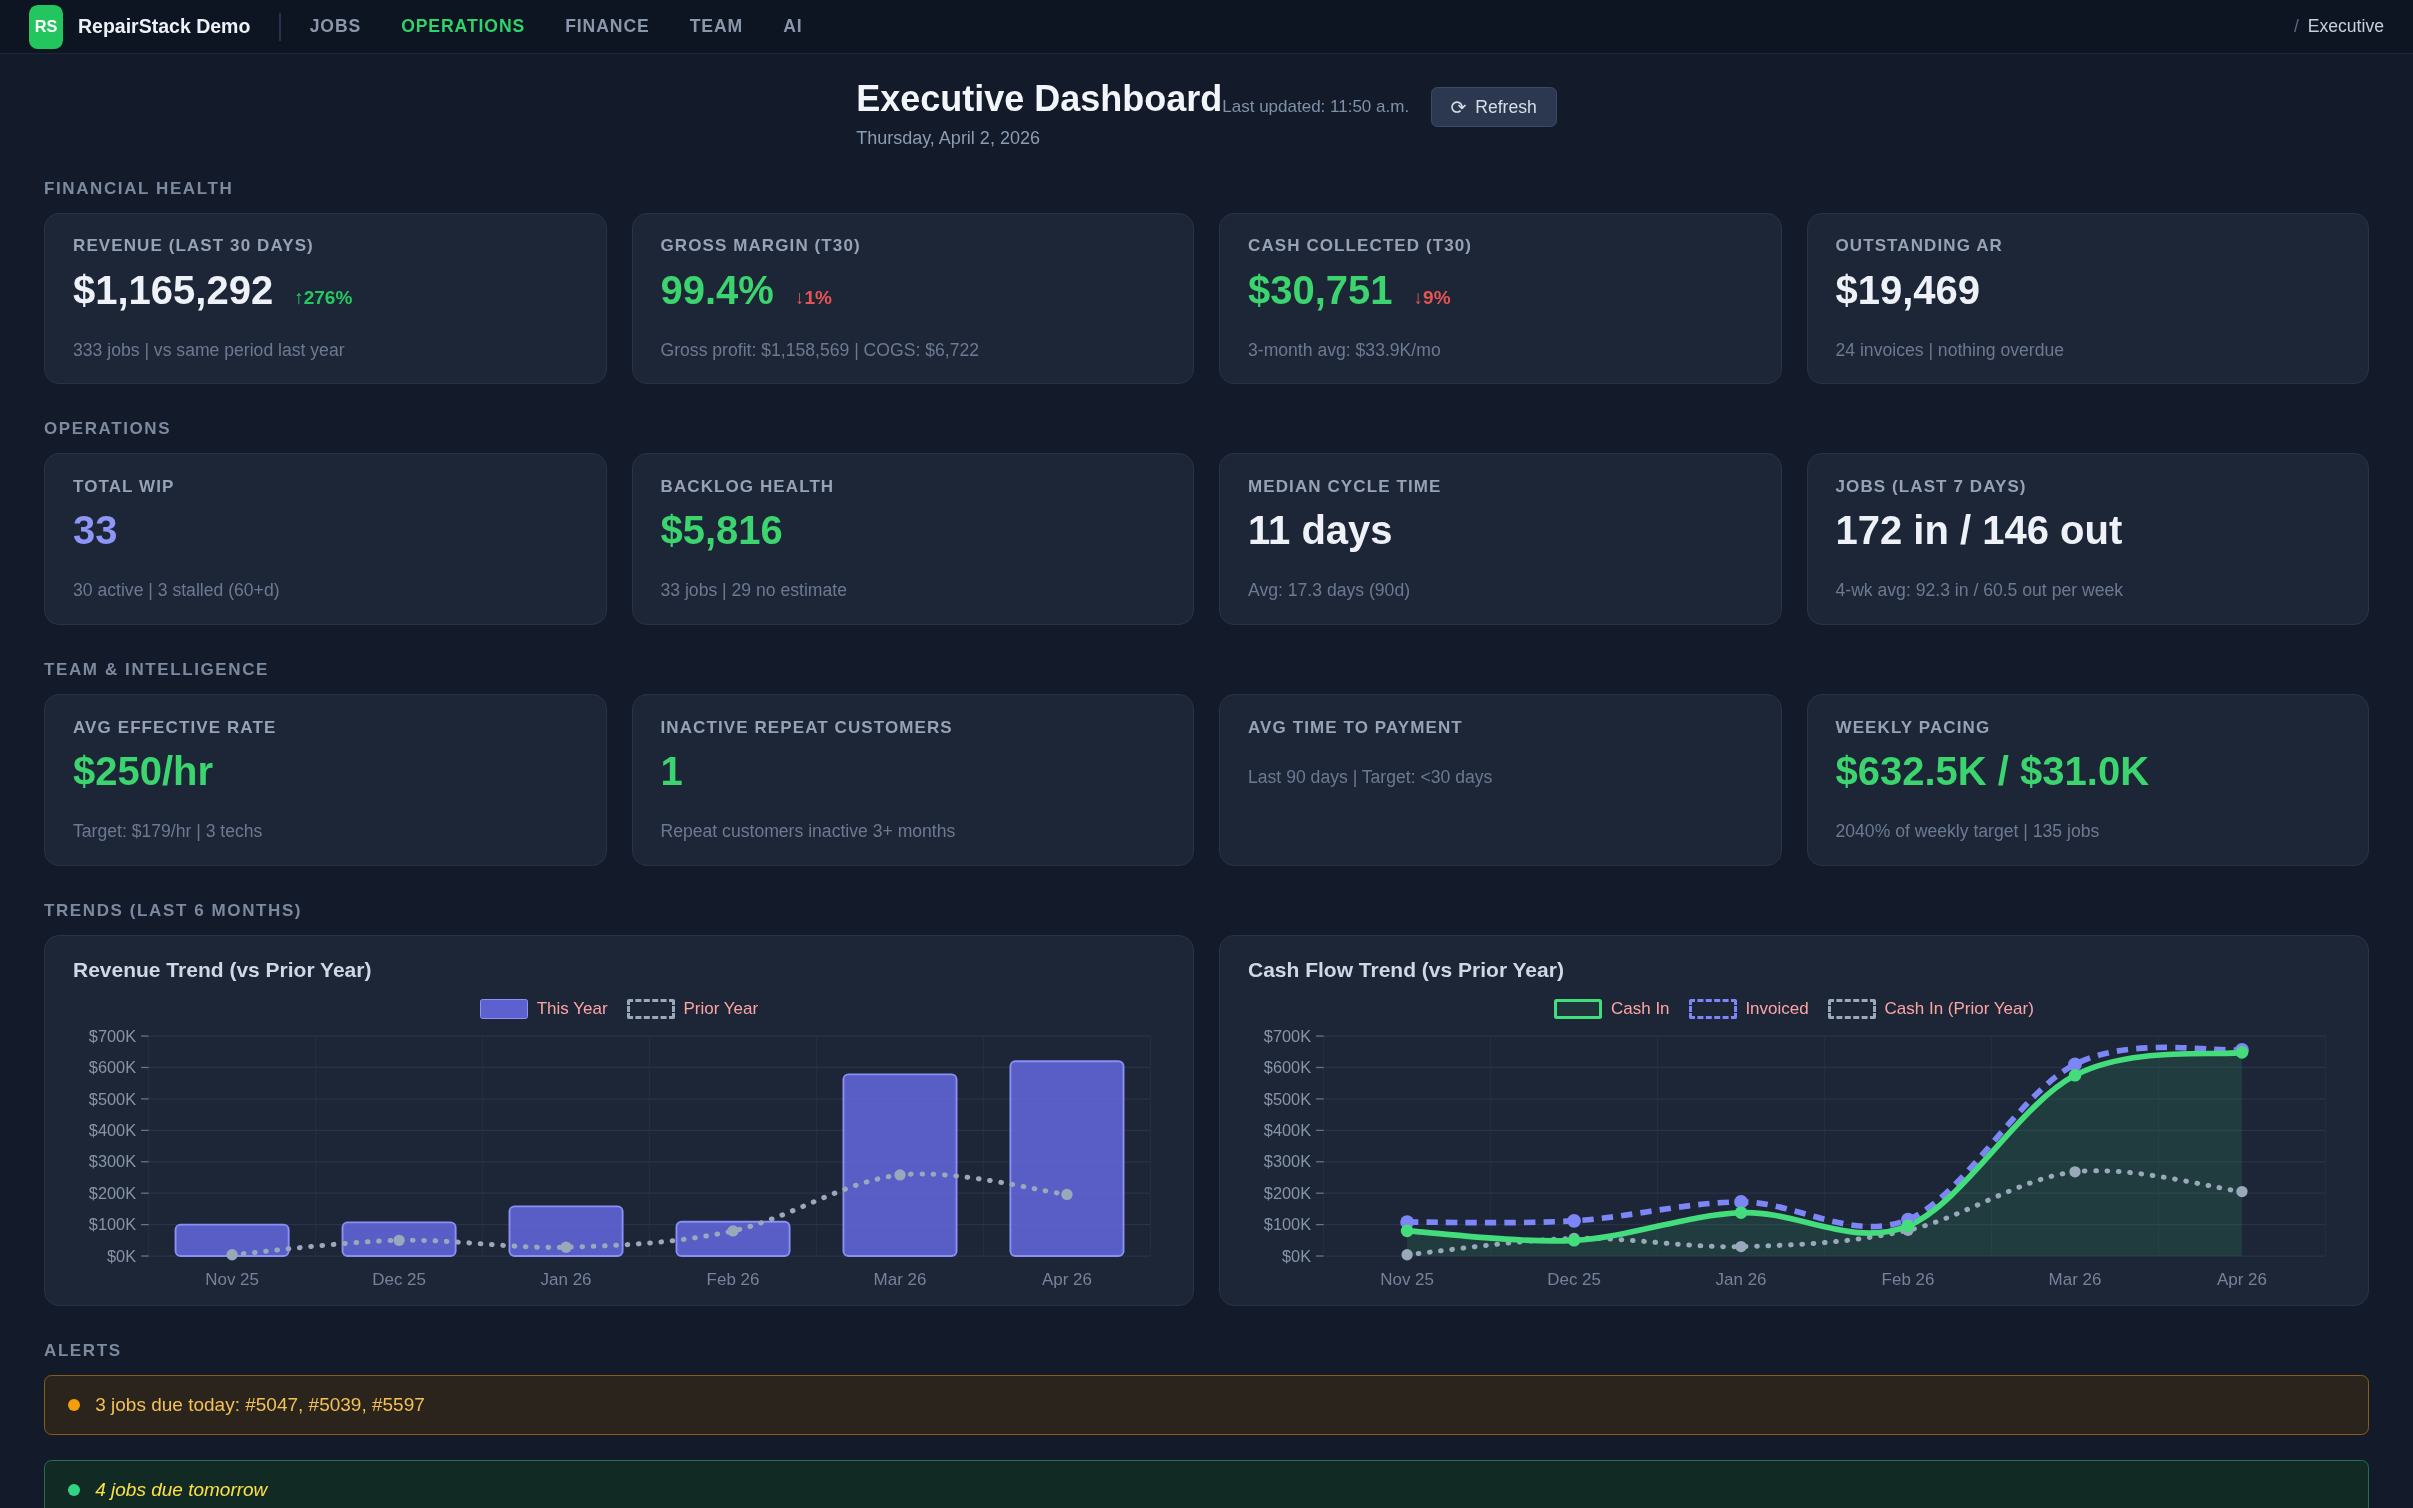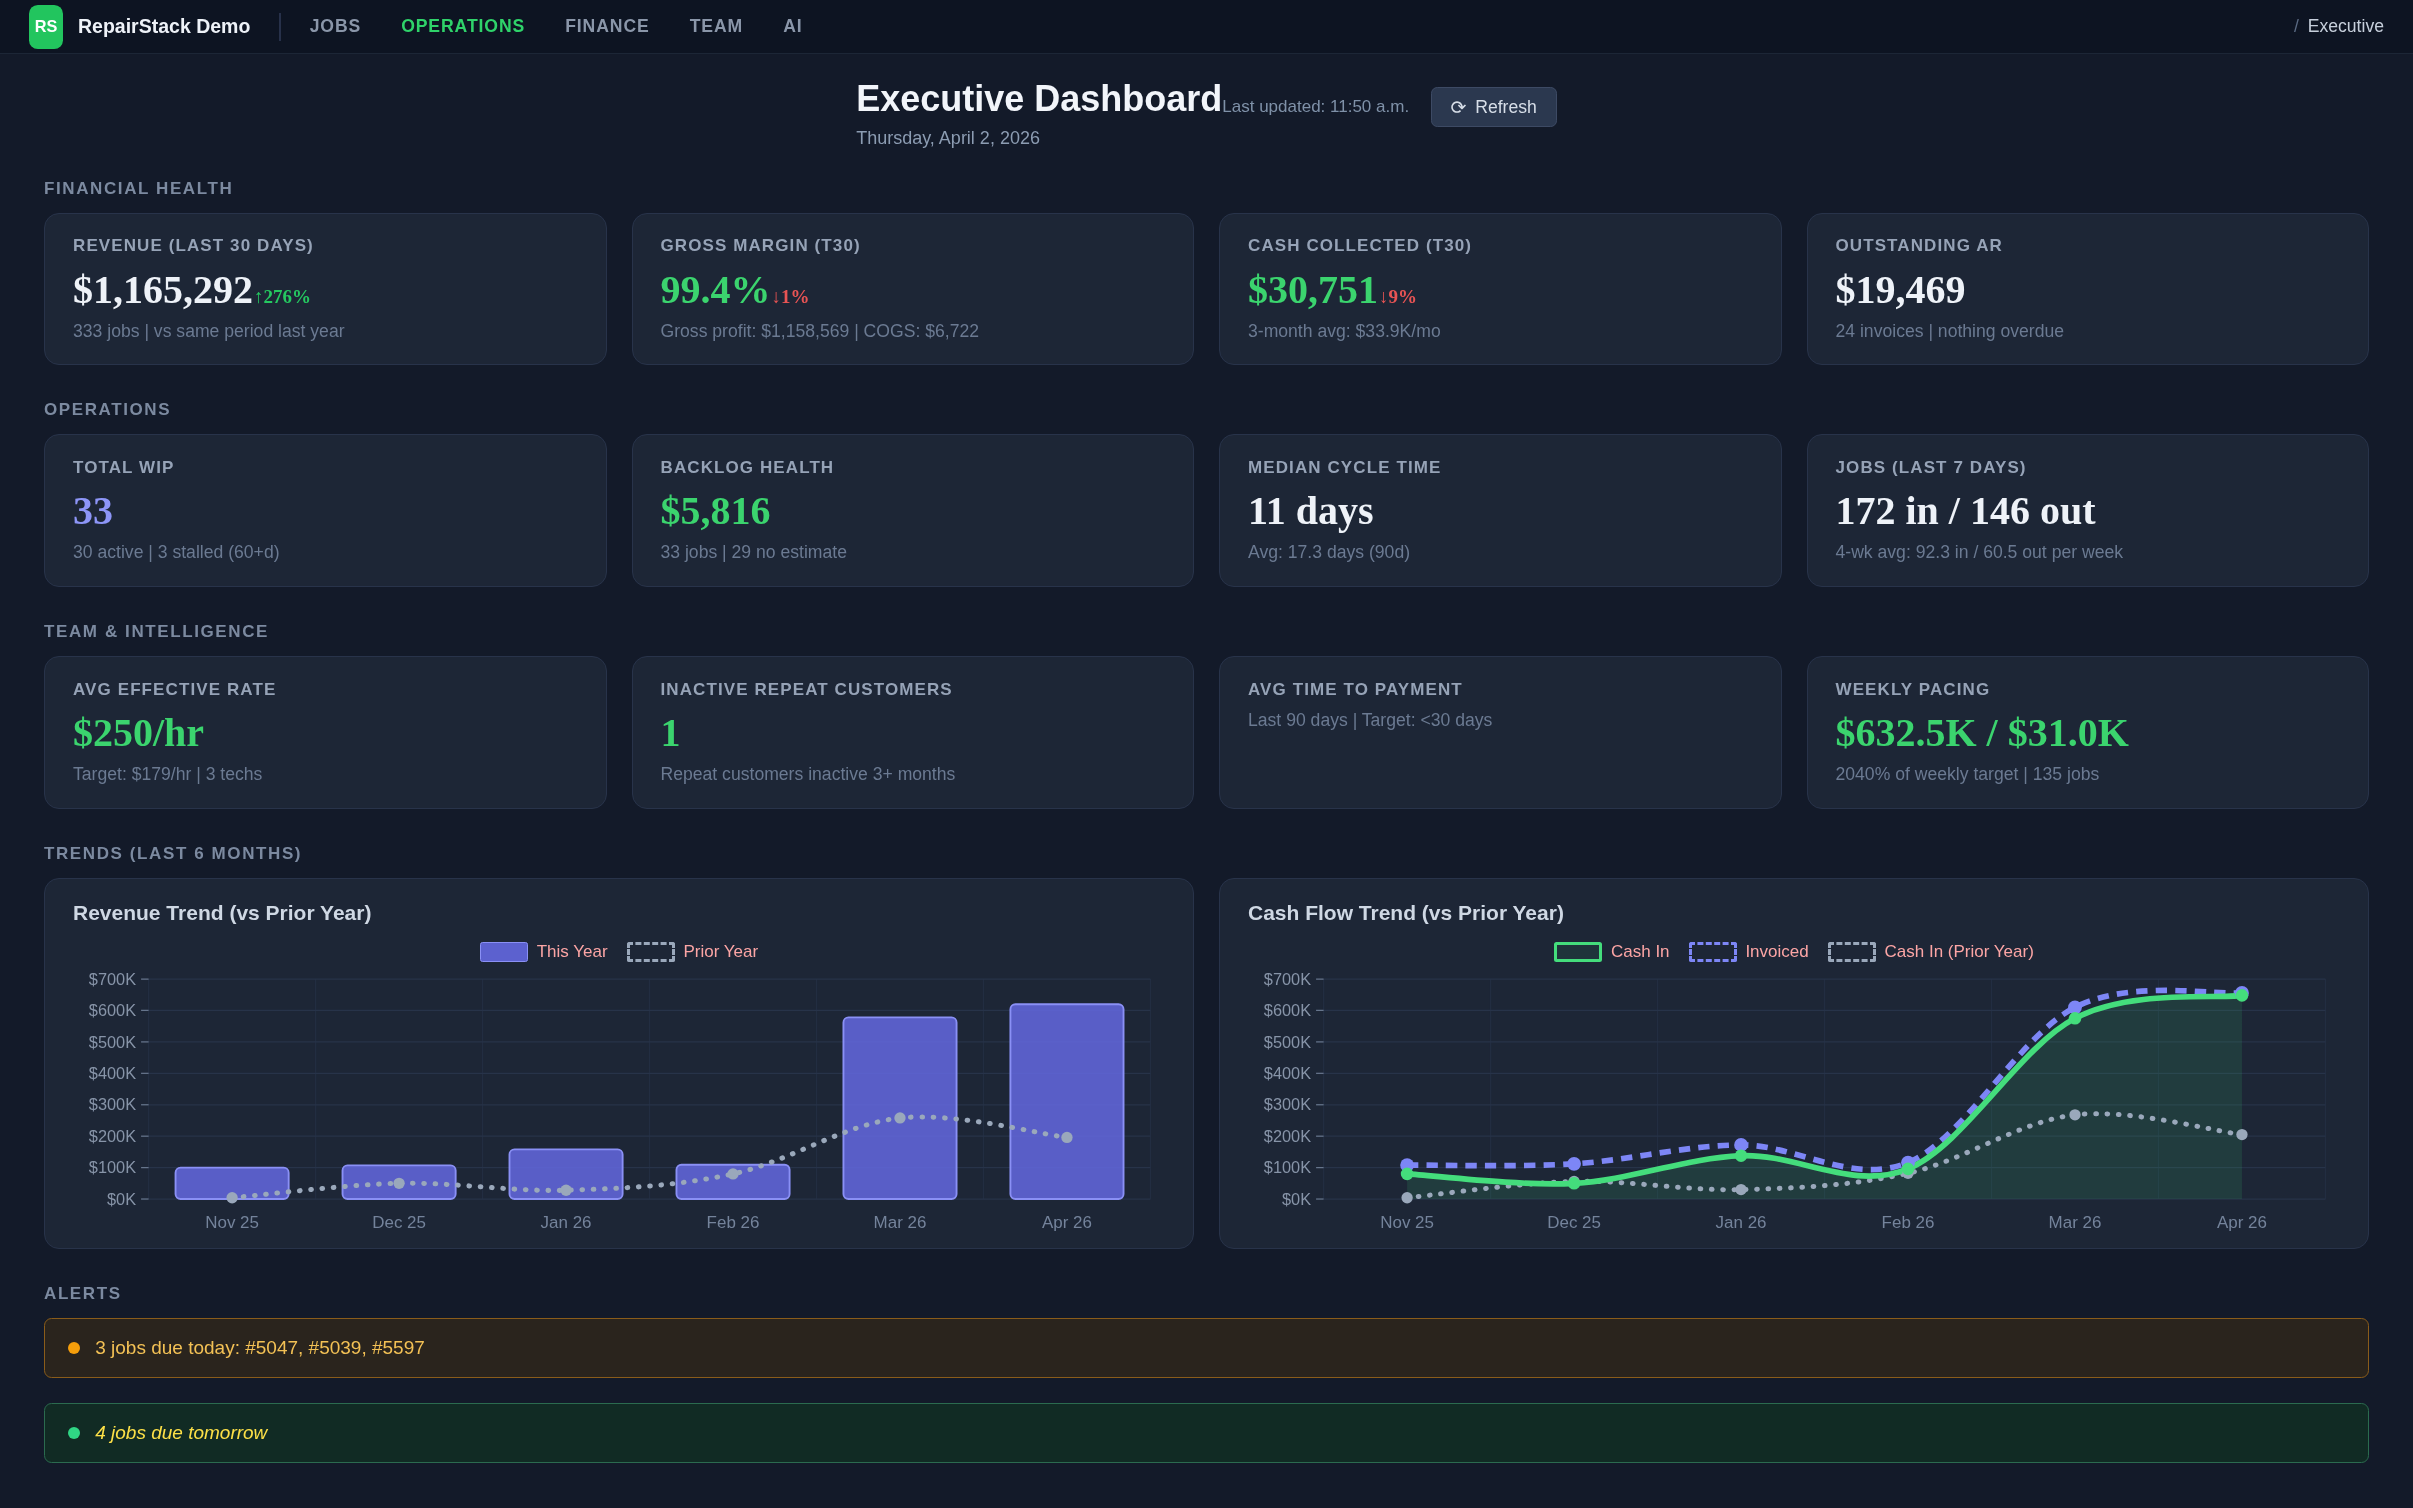--- a/index.html
+++ b/index.html
@@ -48,29 +48,29 @@
     margin-top:35px; margin-bottom:14px;
     font-size:17px; font-weight:bold; letter-spacing:1.6px; color:#7c8aa0;
   }
   #metric-sections .section-label:first-child { margin-top:30px; }
   .metric-grid { display:grid; grid-template-columns:repeat(4,1fr); gap:25px; }
   .metric-card {
     background:#1d2636; border:1.3px solid #28334a; border-radius:15px;
     padding:22.6px 28px; min-height:147px;
   }
   .m-label { font-size:17px; font-weight:bold; letter-spacing:1.1px; color:#96a3b7; }
-  .m-valrow { margin-top:12.6px; display:flex; align-items:baseline; gap:1px;font-family:Liberation Serif, serif; }
+  .m-valrow { margin-top:12.6px; display:flex; align-items:baseline; gap:21px; }
   .m-value { font-size:40px; font-weight:bold; line-height:1.05; }
   .c-white  { color:#eef2f8; }
   .c-green  { color:#3bd46e; }
   .c-indigo { color:#8d95f7; }
   .m-delta { font-size:19px; font-weight:bold; }
   .d-green { color:#25c860; }
   .d-red   { color:#e85454; }
-  .m-sub { margin-top:10px; font-size:17.6px; color:#6b7a92; }
+  .m-sub { margin-top:29px; font-size:17.6px; color:#6b7a92; }
   
   .charts-row { display:grid; grid-template-columns:1fr 1fr; gap:25px; }
   .chart-panel {
     background:#1d2636; border:1.3px solid #28334a; border-radius:15px;
     height:371px; padding:22.6px 28px 17.6px; overflow:hidden;
   }
   .chart-title { font-size:21px; font-weight:bold; color:#cfd8e4; }
   .legend { margin-top:14px; display:flex; justify-content:center; align-items:center; gap:19px; height:25px; }
   .legend-item { display:flex; align-items:center; gap:8.8px; cursor:pointer; }
   .sw { width:48px; height:20px; border-radius:2.5px; display:inline-block; }

